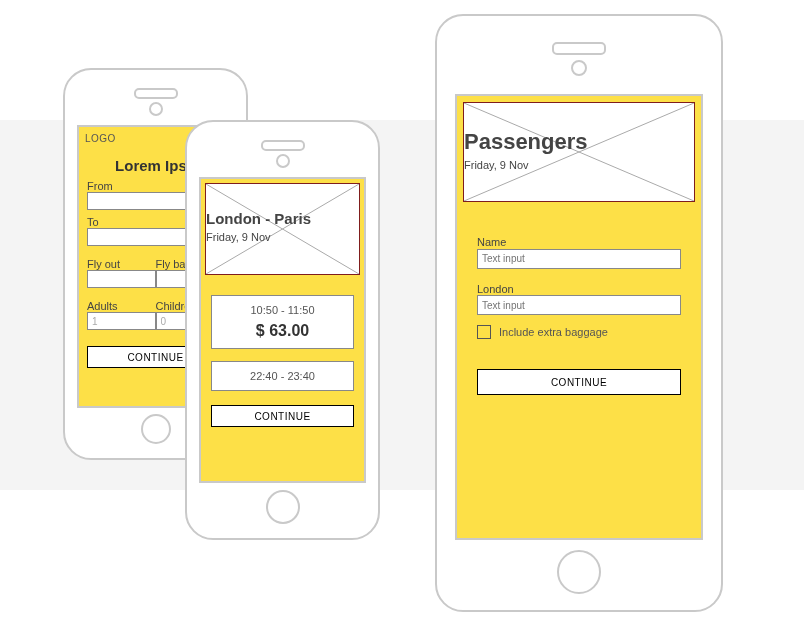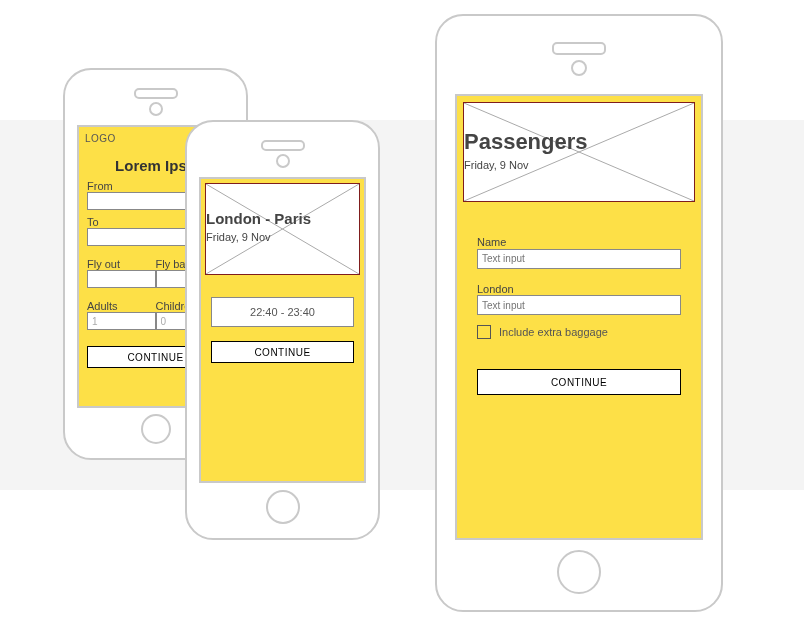--- a/index.html
+++ b/index.html
@@ -100,20 +100,24 @@
     <div class="logo">LOGO</div>
     <div class="header-box">
       <svg>
           <line x1="0" y1="0" x2="100%" y2="100%" stroke="#aaa"></line>
           <line x1="100%" y1="0" x2="0" y2="100%" stroke="#aaa"></line>
         </svg>
       <div class="title">London - Paris</div>
       <div class="subtitle">Friday, 9 Nov</div>
     </div>
     <div class="body">
+      <div class="cardflight" style="margin-top:10px">
+        <div class="time">10:50 - 11:50</div>
+        <div class="price">$ 63.00</div>
+      </div>
       <div class="cardflight" style="margin-top:12px">
         <div class="time">22:40 - 23:40</div>
       </div>
       <div style="margin-top:14px">
         <button class="btn">CONTINUE</button>
       </div>
     </div>
   </div>
   <div class="home"></div>
 </div>

